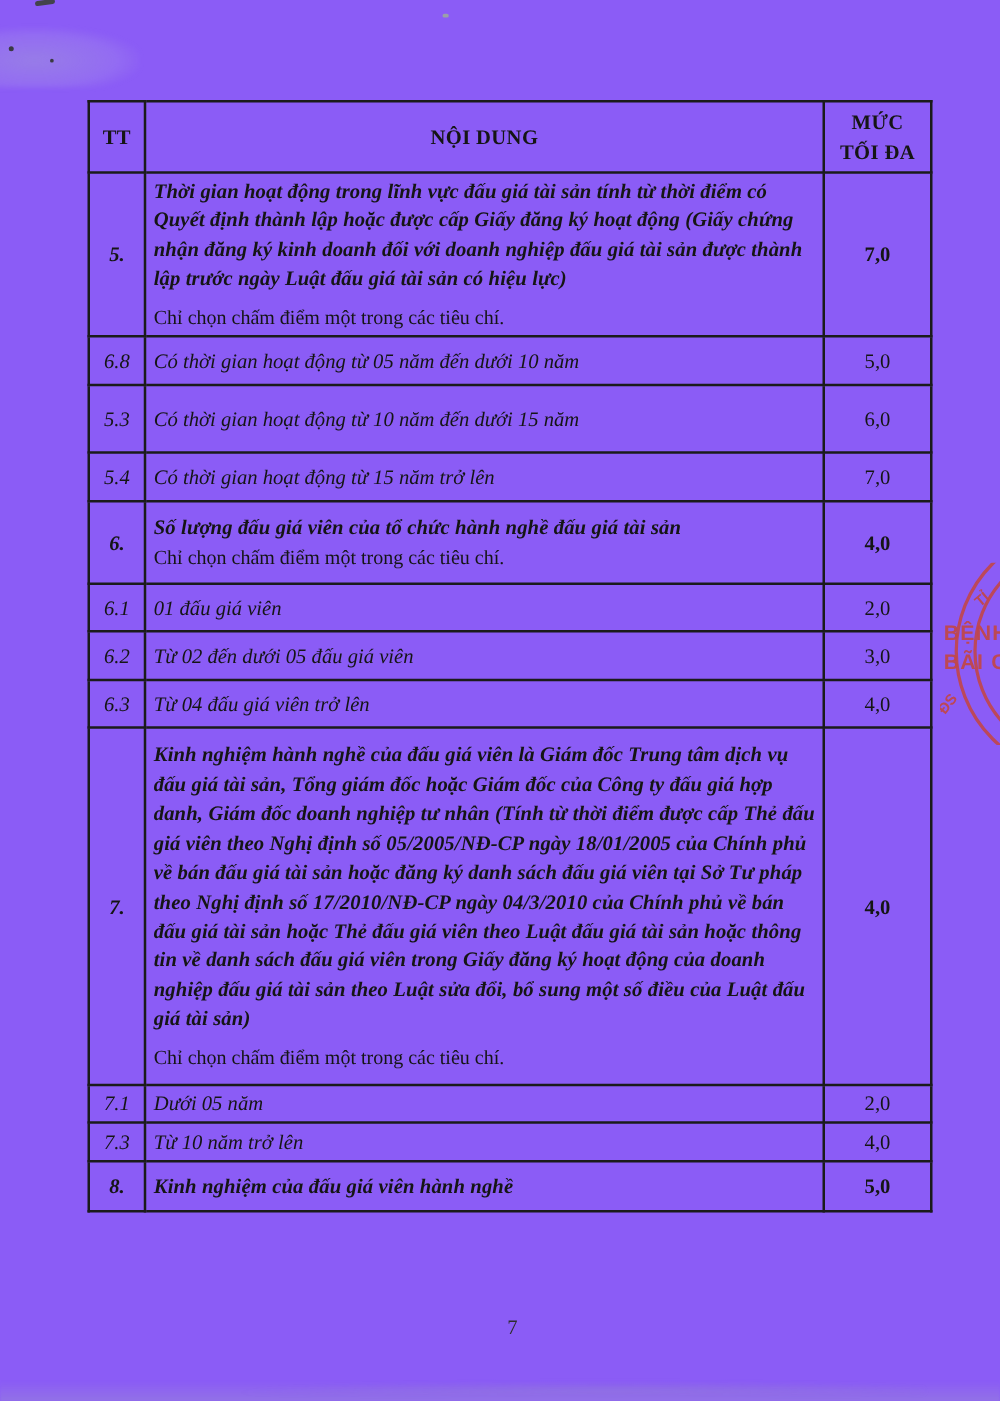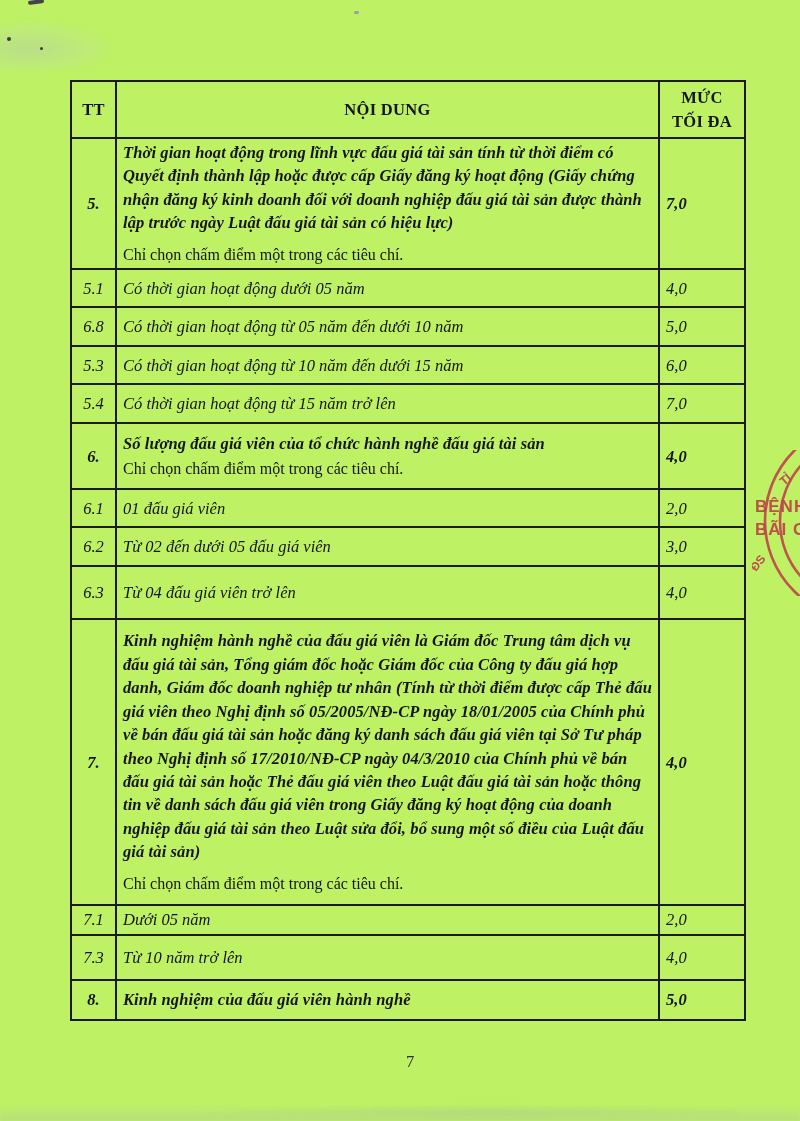--- a/index.html
+++ b/index.html
@@ -1,20 +1,20 @@
 <!DOCTYPE html>
 <html><head>
 <meta charset="utf-8">
 <style>
   html,body{margin:0;padding:0;background:#e8e8e8;}
   .page{
     position:relative;
     width:800px;height:1121px;
     margin:0 auto;
-    background:#bef264;
+    background:#8b5cf6;
     overflow:hidden;
     font-family:"Liberation Serif","DejaVu Serif",serif;
     color:#151515;
   }
   
   .smudge-topleft{
     position:absolute;left:-18px;top:22px;width:130px;height:48px;
     background:radial-gradient(ellipse at 35% 55%,rgba(176,186,205,.34),rgba(200,208,222,.14) 55%,transparent 75%);
     filter:blur(2px);
   }
@@ -55,21 +55,21 @@
     padding:4px 2px;
   }
   td.tt{
     text-align:center;font-style:italic;padding:2px 1px;font-size:16.5px;
   }
   tr.main td.tt{font-weight:700;}
   td.content{padding:3px 8px 5px 7px;font-family:Liberation Serif, serif;}
   .criteria{font-style:italic;}
   tr.main .criteria{font-weight:700;letter-spacing:.1px;}
   .note{font-style:normal;margin-top:9px;font-size:16px;}
-  td.score-cell{font-style:italic;font-size:17px;padding:2px 2px;}
+  td.score-cell{text-align:center;font-size:17px;padding:2px 2px;}
   tr.main td.score-cell{font-weight:700;}
   
   .stamp{position:absolute;right:0;top:450px;width:48px;height:146px;overflow:hidden;}
   .stamp svg{display:block;}
   
   .page-num{
     position:absolute;left:0;top:1052px;width:820px;
     text-align:center;font-size:16.5px;color:#2e2e2e;
   }
 </style>
@@ -101,35 +101,28 @@
 
     <tr class="main" style="height:128px;">
       <td class="tt">5.</td>
       <td class="content">
         <div class="criteria">Thời gian hoạt động trong lĩnh vực đấu giá tài sản tính từ thời điểm có Quyết định thành lập hoặc được cấp Giấy đăng ký hoạt động (Giấy chứng nhận đăng ký kinh doanh đối với doanh nghiệp đấu giá tài sản được thành lập trước ngày Luật đấu giá tài sản có hiệu lực)</div>
         <div class="note">Chỉ chọn chấm điểm một trong các tiêu chí.</div>
       </td>
       <td class="score-cell">7,0</td>
     </tr>
 
-    <tr style="height:38px;">
-      <td class="tt">5.1</td>
-      <td class="content">
-            <div class="criteria">Có thời gian hoạt động dưới 05 năm</div>
-          </td>
-      <td class="score-cell">4,0</td>
-    </tr>
     <tr style="height:39px;">
       <td class="tt">6.8</td>
       <td class="content">
             <div class="criteria">Có thời gian hoạt động từ 05 năm đến dưới 10 năm</div>
           </td>
       <td class="score-cell">5,0</td>
     </tr>
-    <tr style="height:38px;">
+    <tr style="height:54px;">
       <td class="tt">5.3</td>
       <td class="content">
             <div class="criteria">Có thời gian hoạt động từ 10 năm đến dưới 15 năm</div>
           </td>
       <td class="score-cell">6,0</td>
     </tr>
     <tr style="height:39px;">
       <td class="tt">5.4</td>
       <td class="content">
             <div class="criteria">Có thời gian hoạt động từ 15 năm trở lên</div>
@@ -153,21 +146,21 @@
           </td>
       <td class="score-cell">2,0</td>
     </tr>
     <tr style="height:39px;">
       <td class="tt">6.2</td>
       <td class="content">
             <div class="criteria">Từ 02 đến dưới 05 đấu giá viên</div>
           </td>
       <td class="score-cell">3,0</td>
     </tr>
-    <tr style="height:53px;">
+    <tr style="height:38px;">
       <td class="tt">6.3</td>
       <td class="content">
             <div class="criteria">Từ 04 đấu giá viên trở lên</div>
           </td>
       <td class="score-cell">4,0</td>
     </tr>
 
     <tr class="main" style="height:286px;">
       <td class="tt">7.</td>
       <td class="content">
@@ -177,21 +170,21 @@
       <td class="score-cell">4,0</td>
     </tr>
 
     <tr style="height:22px;">
       <td class="tt">7.1</td>
       <td class="content">
             <div class="criteria">Dưới 05 năm</div>
           </td>
       <td class="score-cell">2,0</td>
     </tr>
-    <tr style="height:45px;">
+    <tr style="height:31px;">
       <td class="tt">7.3</td>
       <td class="content">
             <div class="criteria">Từ 10 năm trở lên</div>
           </td>
       <td class="score-cell">4,0</td>
     </tr>
 
     <tr class="main" style="height:40px;">
       <td class="tt">8.</td>
       <td class="content">

